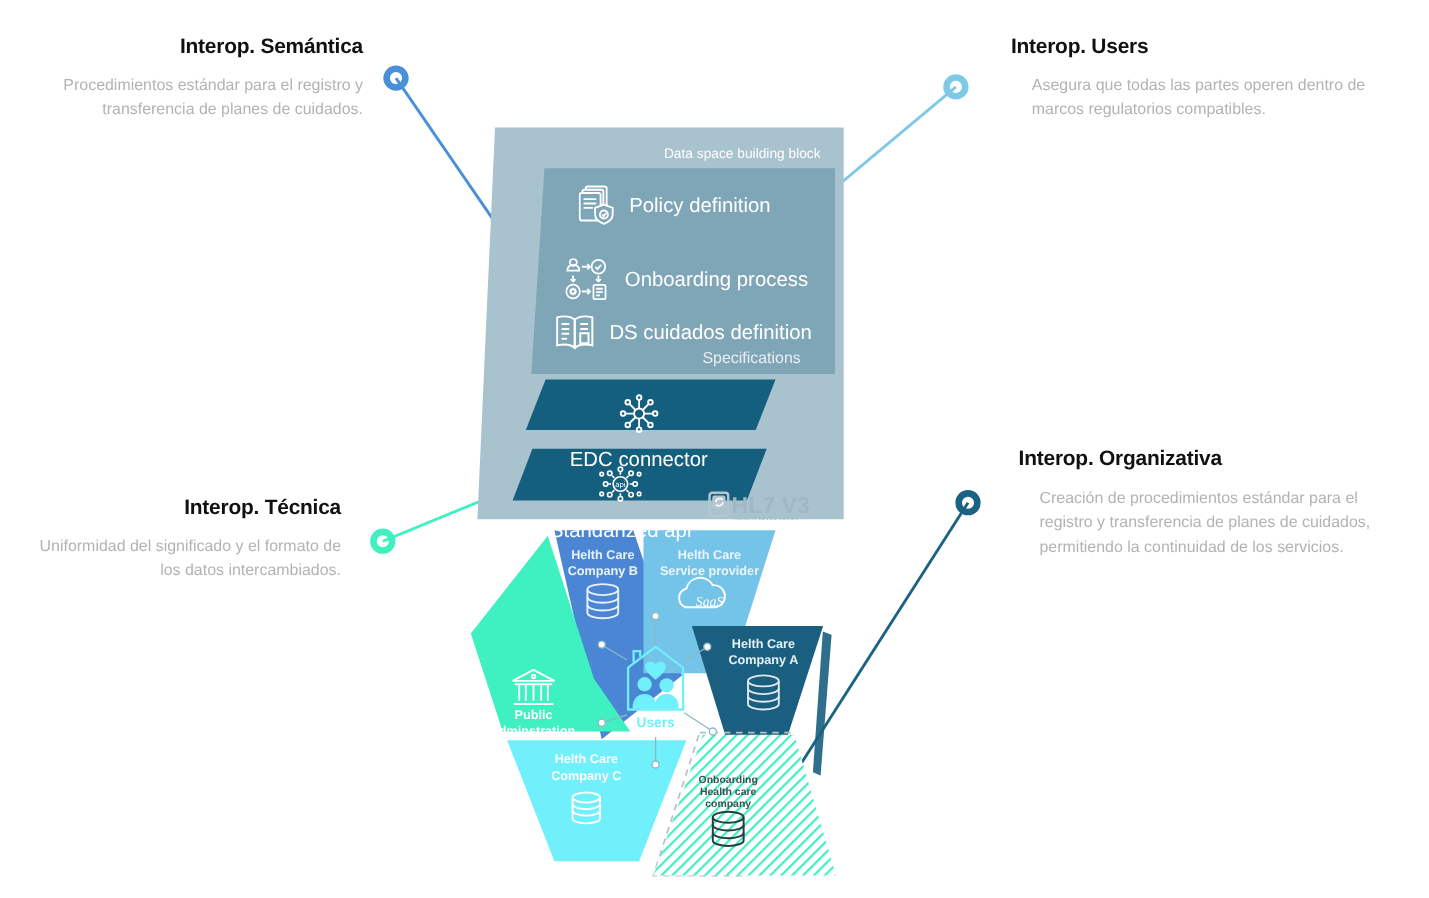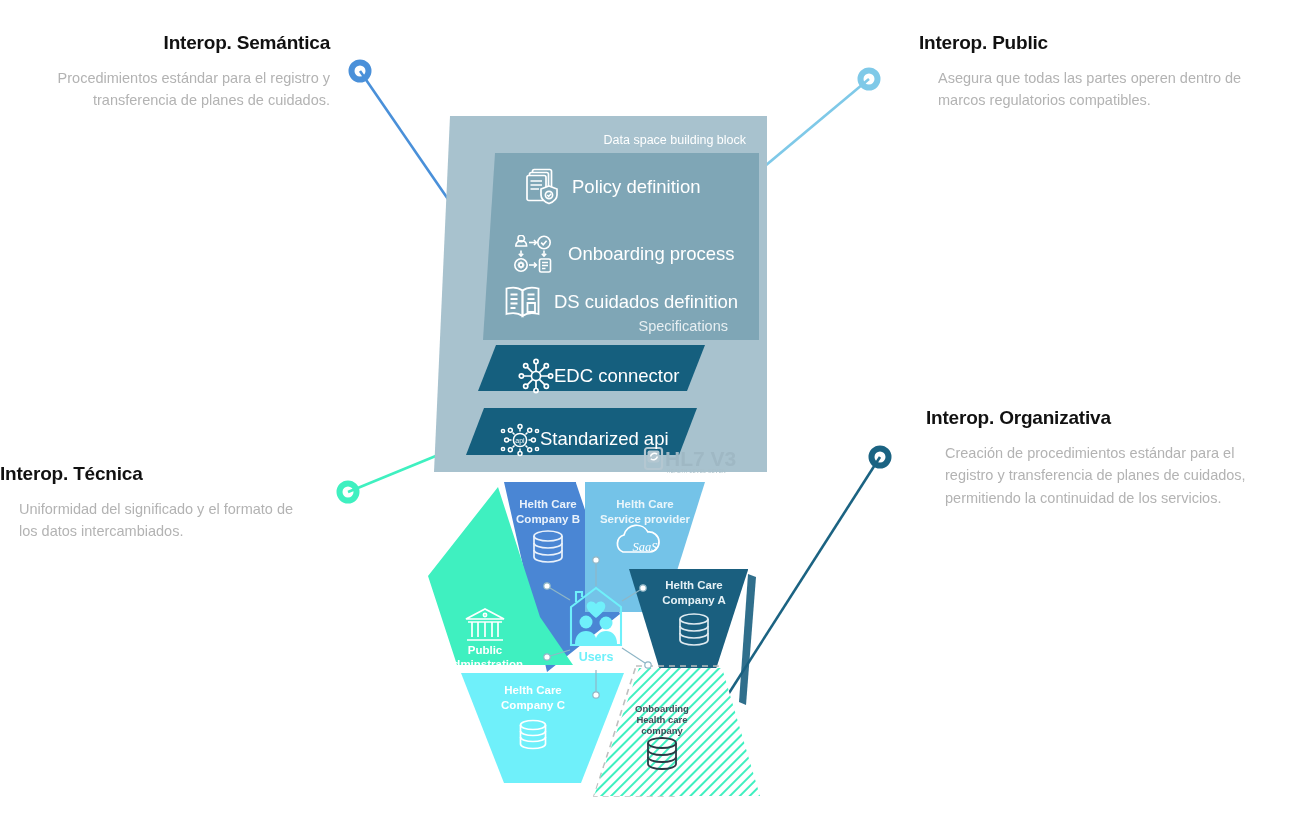--- a/index.html
+++ b/index.html
@@ -27,21 +27,21 @@
   .callout .c-body {
     font-size: 14.5px;
     color: #b3b3b3;
     line-height: 1.55;
     margin: 0;
     padding-left: 19px;
   }
 
   #callout-semantica { left: 0px;   top: 33px;  width: 330px; text-align: right; }
   #callout-legal     { left: 919px; top: 33px;  width: 330px; text-align: left;  }
-  #callout-tecnica   { left: 0px;   top: 464px; width: 310px; }
+  #callout-tecnica   { left: 0px;   top: 452px; width: 310px; text-align: right; }
   #callout-organizativa { left: 926px; top: 408px; width: 356px; text-align: left; }
 
   
   #scene {
     position: absolute;
     left: 0; top: 0;
     width: 1299px; height: 816px;
   }
 
   
@@ -66,39 +66,41 @@
     white-space: nowrap;
   }
   #row-policy     { left: 526px; top: 168px; }
   #row-onboarding { left: 514px; top: 235px; }
   #row-catalog    { left: 504px; top: 285px; }
 
   .band-row {
     position: absolute;
     display: flex;
     align-items: center;
+    gap: 13px;
     font-size: 18.5px;
     color: #ffffff;
     white-space: nowrap;
+    flex-direction: column;
   }
   #row-edc { left: 518px; top: 358px; }
   #row-api { left: 500px; top: 420px; }
 
   .icn { display: inline-block; line-height: 0; }
 </style>
 </head>
 <body>
 
 <div class="callout" id="callout-semantica">
   <div class="c-title">Interop. Semántica</div>
   <div class="c-body">Procedimientos estándar para el registro y transferencia de planes de cuidados.</div>
 </div>
 
 <div class="callout" id="callout-legal">
-  <div class="c-title">Interop. Public</div>
+  <div class="c-title">Interop. Users</div>
   <div class="c-body">Asegura que todas las partes operen dentro de marcos regulatorios compatibles.</div>
 </div>
 
 <div class="callout" id="callout-tecnica">
   <div class="c-title">Interop. Técnica</div>
   <div class="c-body">Uniformidad del significado y el formato de los datos intercambiados.</div>
 </div>
 
 <div class="callout" id="callout-organizativa">
   <div class="c-title">Interop. Organizativa</div>

